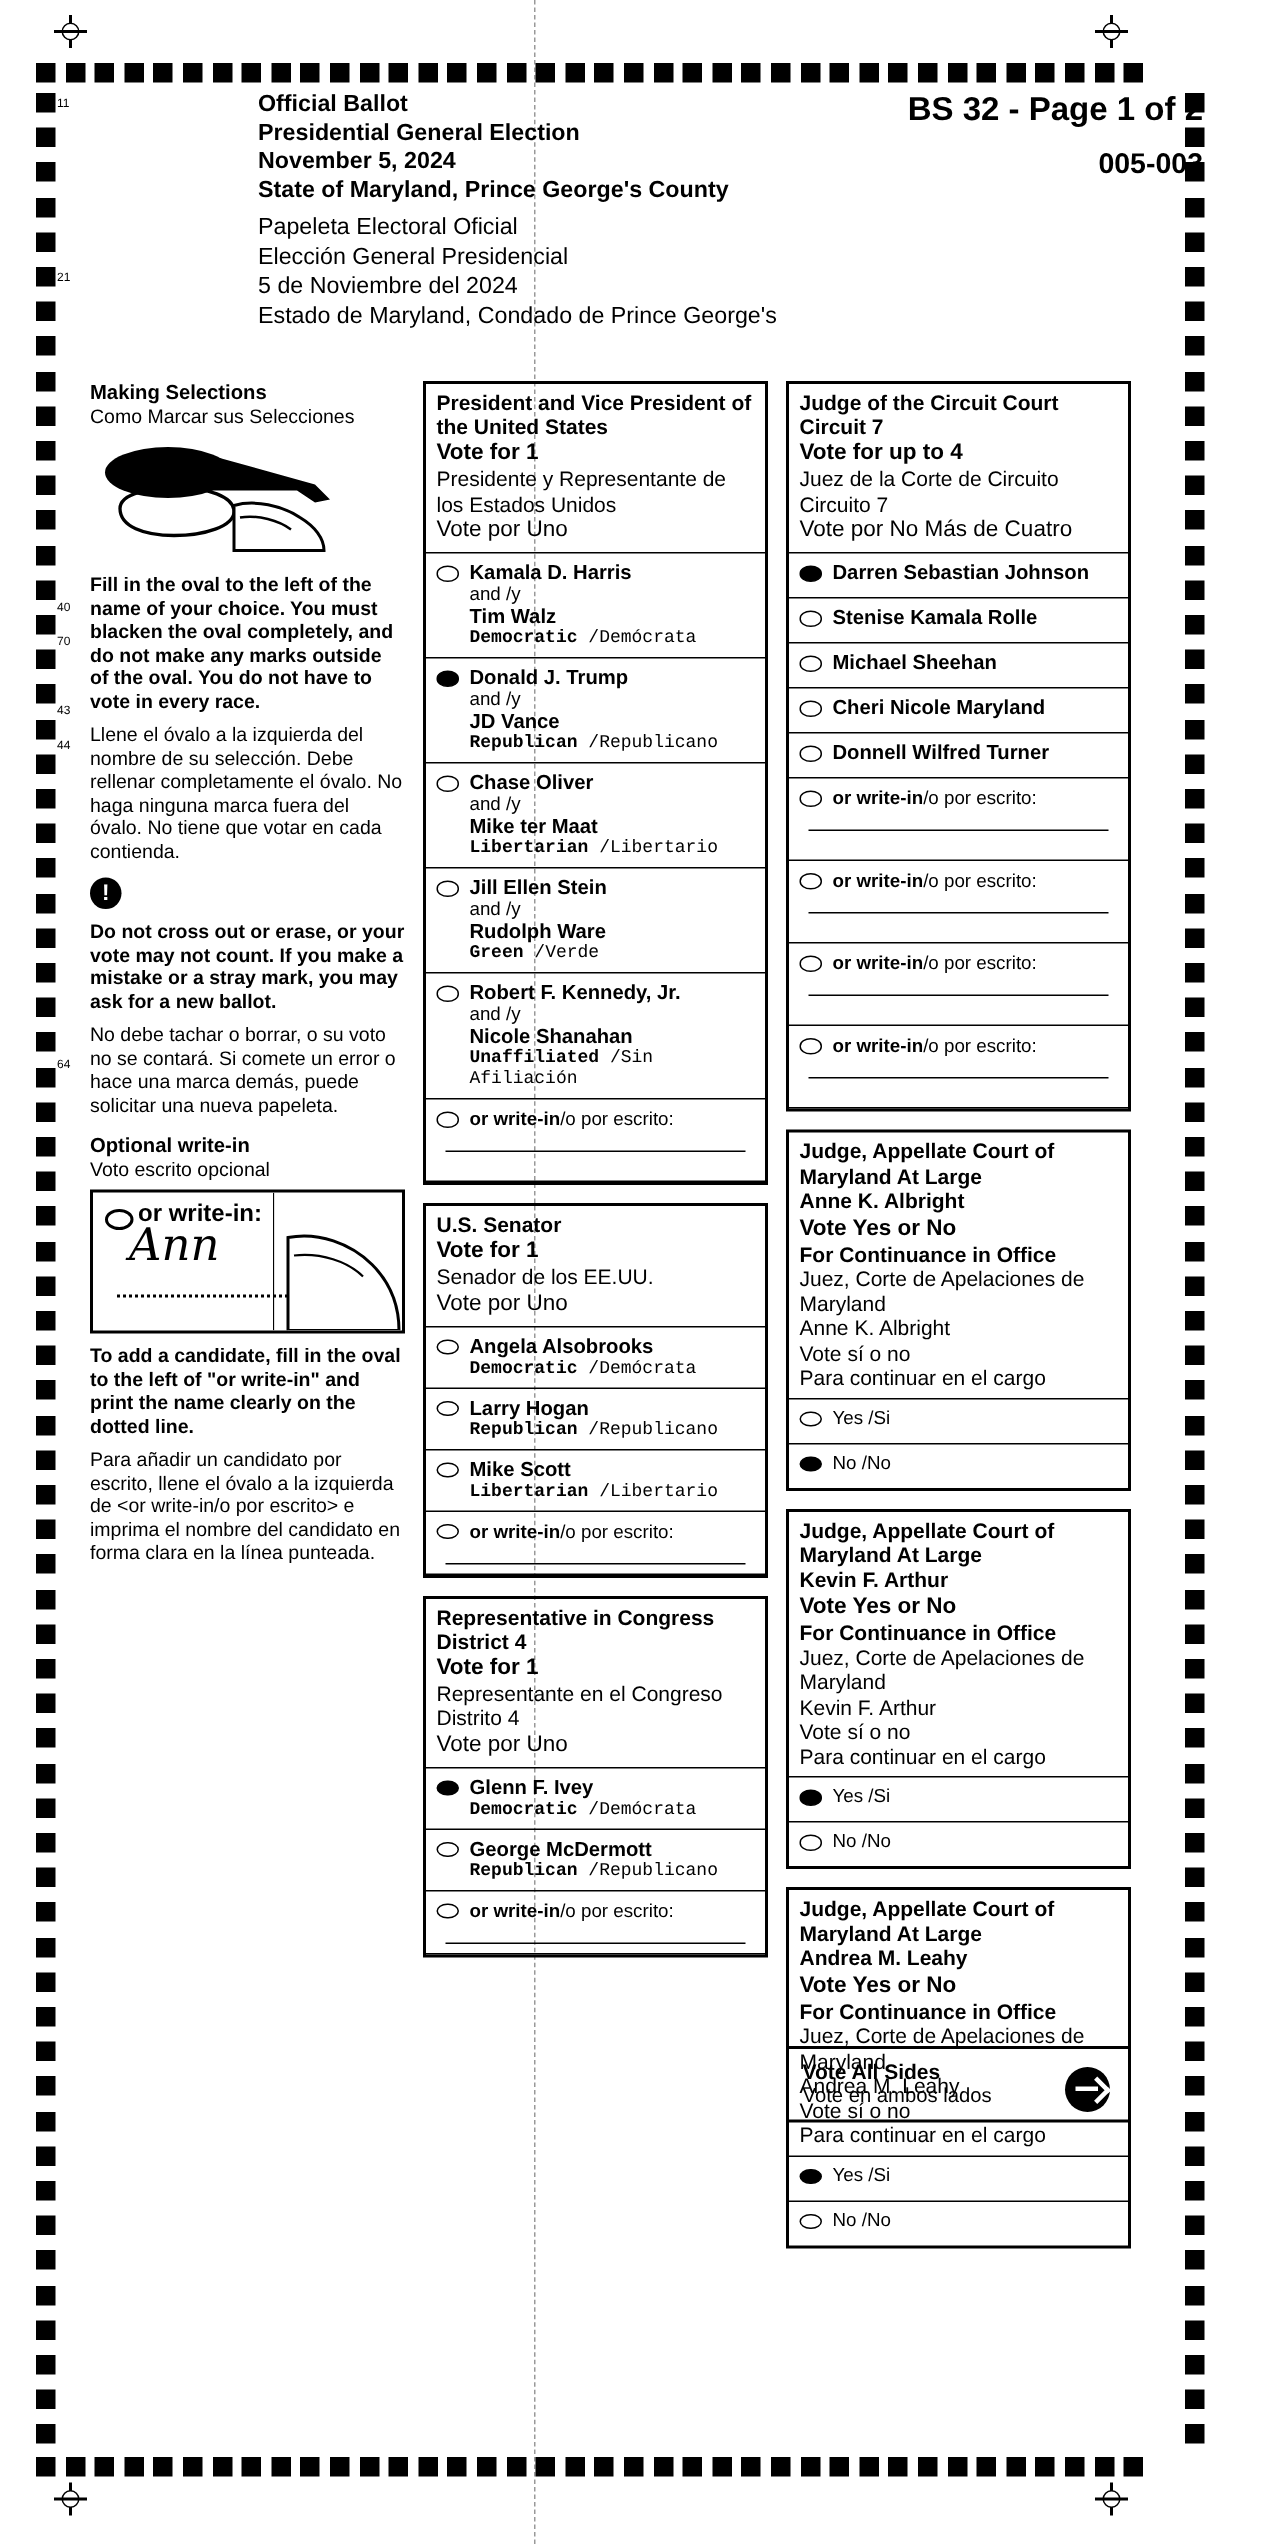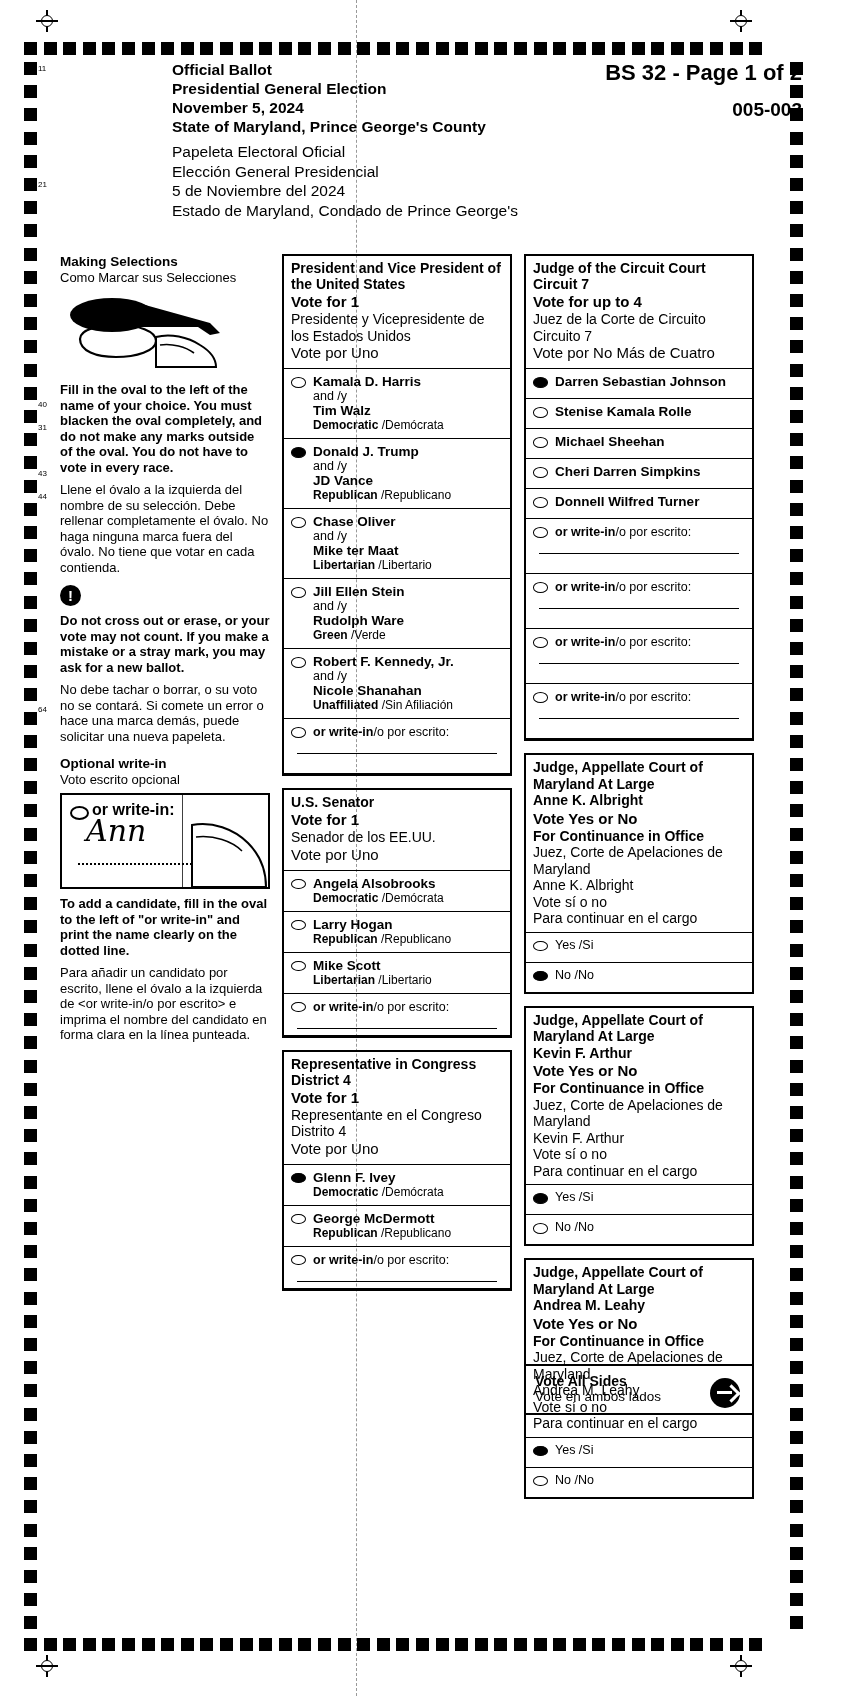--- a/index.html
+++ b/index.html
@@ -60,21 +60,21 @@
   .c-vote{font-weight:bold;font-size:15px;line-height:18px;margin-top:1px;}
   .c-title-es{font-size:14px;line-height:16.5px;}
   .c-vote-es{font-size:15px;line-height:18px;}
 
   .cand{padding:5px 7px 6px 7px;border-bottom:1.2px solid #000;position:relative;min-height:18px;}
   .cand:last-child{border-bottom:none;}
   .oval{position:absolute;left:7px;top:8px;width:15px;height:10.5px;border:1.7px solid #000;border-radius:50%;box-sizing:border-box;}
   .oval.filled{background:#000;}
   .cand .nm{font-weight:bold;font-size:13.5px;line-height:15px;margin-left:22px;}
   .cand .sub{font-size:12.5px;line-height:14px;margin-left:22px;}
-  .cand .party{font-weight:bold;font-size:12px;line-height:14px;margin-left:22px;}
+  .cand .party{font-weight:bold;font-size:12px;line-height:14px;margin-left:22px;font-family:Liberation Mono, monospace;}
   .cand .party span{font-weight:normal;}
   .cand .plain{font-size:12.5px;line-height:14px;margin-left:22px;}
 
   .wi{padding:6px 7px 4px 7px;border-bottom:1.2px solid #000;position:relative;}
   .wi .txt{margin-left:22px;font-size:12.5px;font-weight:bold;}
   .wi .txt span{font-weight:normal;}
   .wi .line{margin:14px 6px 2px 6px;border-bottom:1.3px solid #000;}
   .wi.tall{height:44px;}
 
   .q-head{padding:4px 7px 5px 7px;}
@@ -173,21 +173,21 @@
         <div class="i-para bold">To add a candidate, fill in the oval to the left of "or write-in" and print the name clearly on the dotted line.</div>
         <div class="i-para">Para añadir un candidato por escrito, llene el óvalo a la izquierda de &lt;or write-in/o por escrito&gt; e imprima el nombre del candidato en forma clara en la línea punteada.</div>
       </div>
     </div>
 
     <div class="col col2" id="col2">
         <div class="contest">
           <div class="c-head">
             <div class="c-title">President and Vice President of the United States</div>
             <div class="c-vote">Vote for 1</div>
-            <div class="c-title-es">Presidente y Vicepresidente de los Estados Unidos</div>
+            <div class="c-title-es">Presidente y Representante de los Estados Unidos</div>
             <div class="c-vote-es">Vote por Uno</div>
           </div>
           <div class="cand">
             <div class="oval"></div>
             <div class="nm">Kamala D. Harris</div>
             <div class="sub">and /y</div>
             <div class="nm">Tim Walz</div>
             <div class="party">Democratic <span>/Demócrata</span></div>
           </div>
           <div class="cand">
@@ -292,21 +292,21 @@
           <div class="cand">
             <div class="oval"></div>
             <div class="nm">Stenise Kamala Rolle</div>
           </div>
           <div class="cand">
             <div class="oval"></div>
             <div class="nm">Michael Sheehan</div>
           </div>
           <div class="cand">
             <div class="oval"></div>
-            <div class="nm">Cheri Darren Simpkins</div>
+            <div class="nm">Cheri Nicole Maryland</div>
           </div>
           <div class="cand">
             <div class="oval"></div>
             <div class="nm">Donnell Wilfred Turner</div>
           </div>
           <div class="wi tall">
             <div class="oval"></div>
             <div class="txt">or write-in<span>/o por escrito:</span></div>
             <div class="line"></div>
           </div>
@@ -609,17 +609,17 @@
     <div class="tmark tm-left" style="left: 790px; top: 1477.2px;"></div>
     <div class="tmark tm-left" style="left: 790px; top: 1500.4px;"></div>
     <div class="tmark tm-left" style="left: 790px; top: 1523.6px;"></div>
     <div class="tmark tm-left" style="left: 790px; top: 1546.8px;"></div>
     <div class="tmark tm-left" style="left: 790px; top: 1570px;"></div>
     <div class="tmark tm-left" style="left: 790px; top: 1593.2px;"></div>
     <div class="tmark tm-left" style="left: 790px; top: 1616.4px;"></div>
     <div class="tmnum" style="left: 38px; top: 64px;">11</div>
     <div class="tmnum" style="left: 38px; top: 180px;">21</div>
     <div class="tmnum" style="left: 38px; top: 400px;">40</div>
-    <div class="tmnum" style="left: 38px; top: 423px;">31</div>
+    <div class="tmnum" style="left: 38px; top: 423px;">70</div>
     <div class="tmnum" style="left: 38px; top: 469px;">43</div>
     <div class="tmnum" style="left: 38px; top: 492px;">44</div>
     <div class="tmnum" style="left: 38px; top: 705px;">64</div>
   </div>
 
 </body></html>

